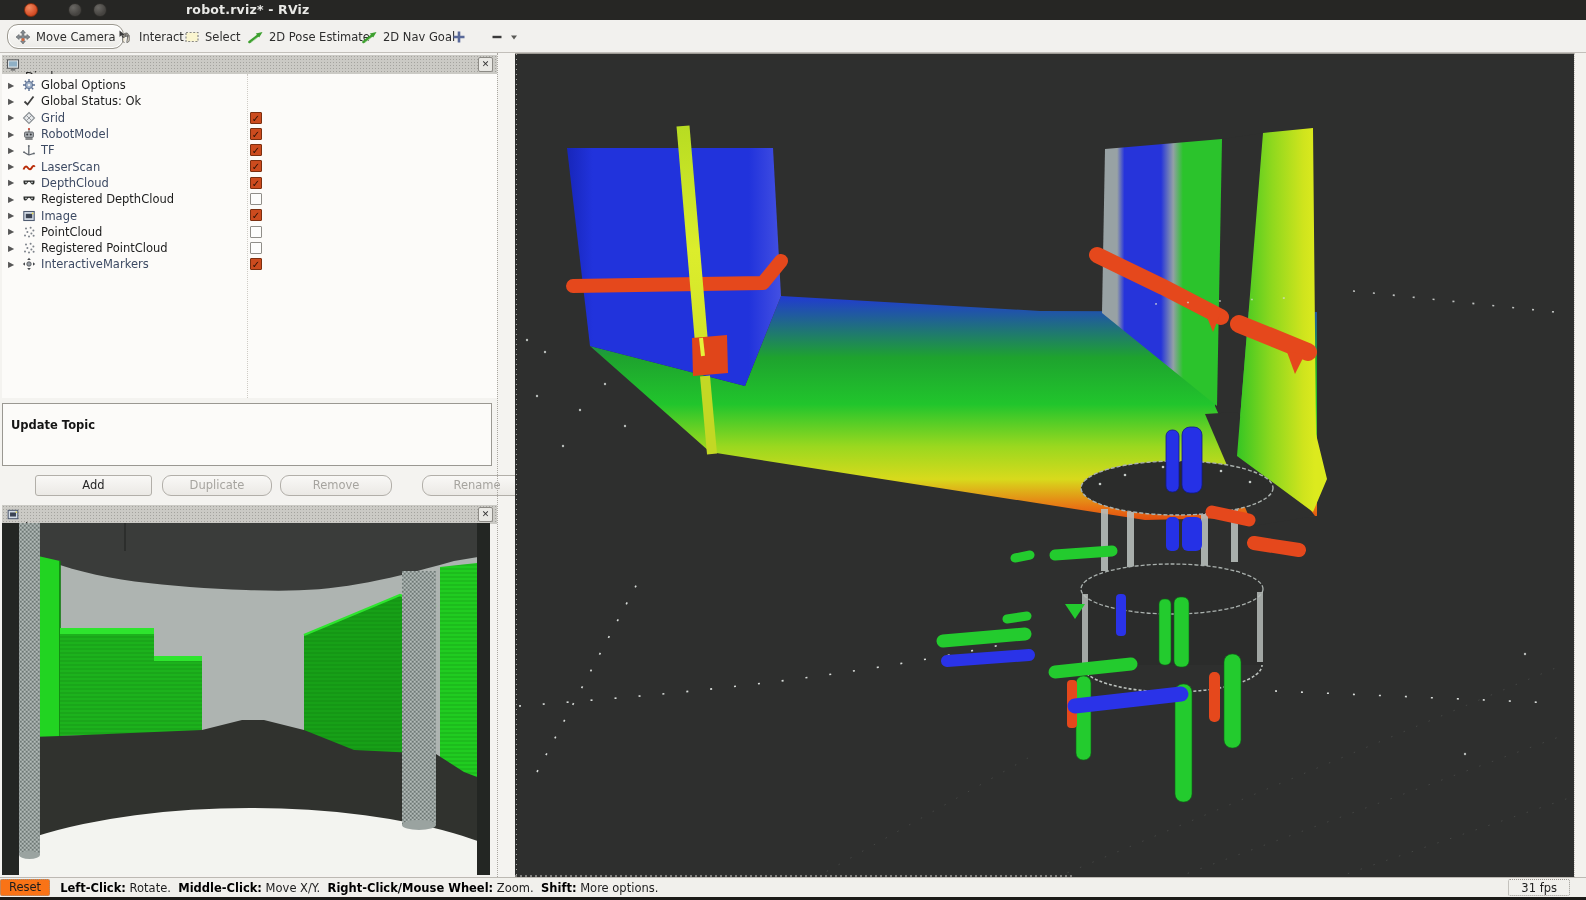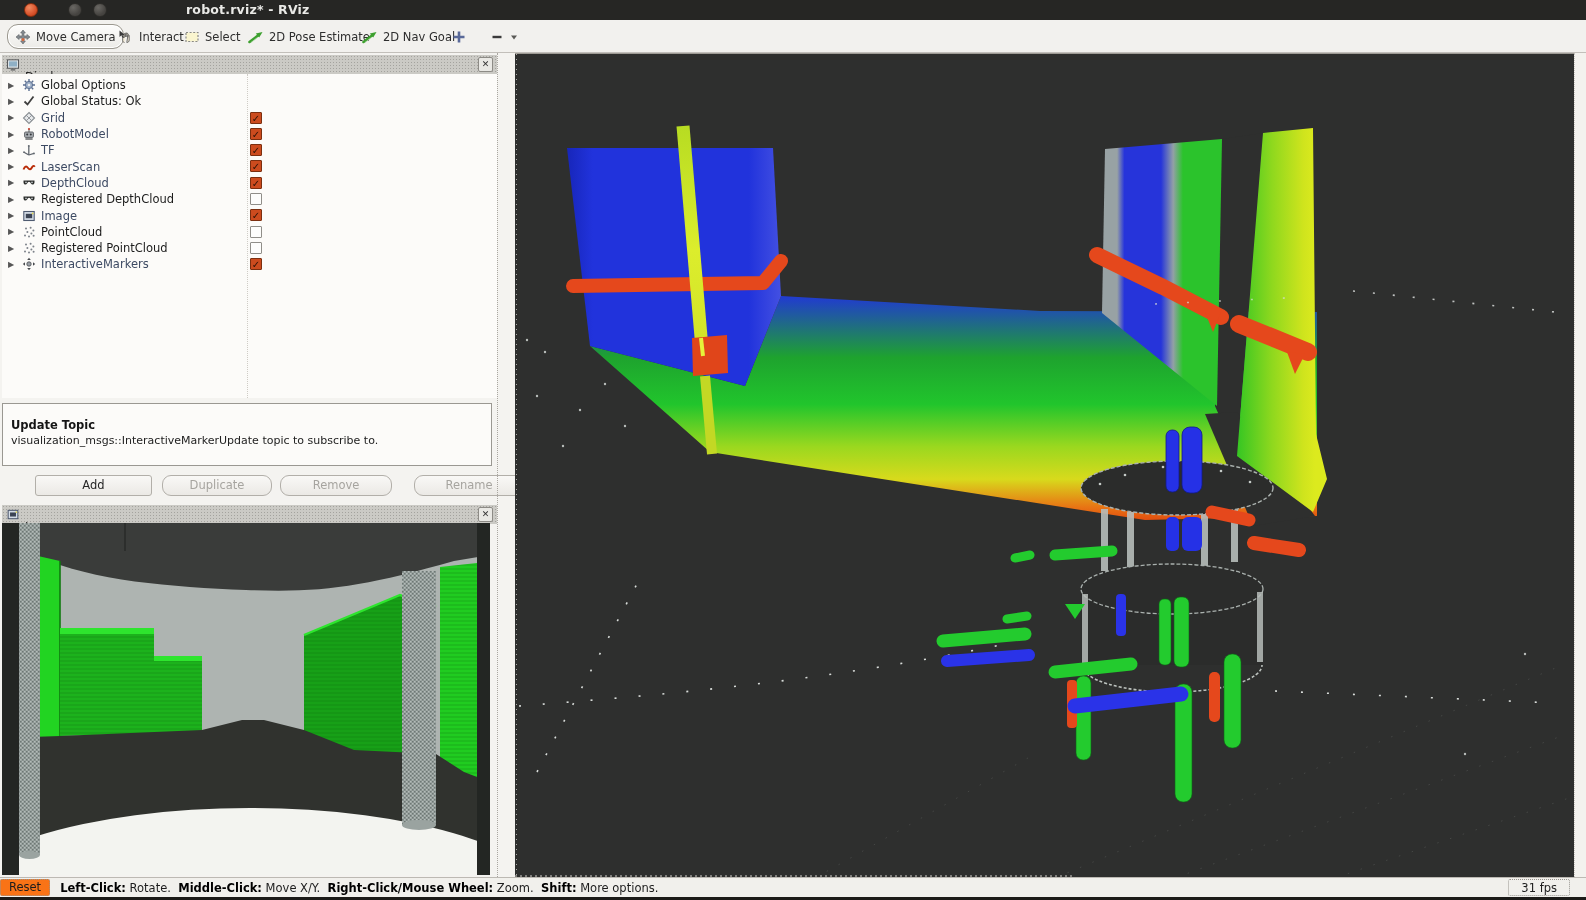--- a/index.html
+++ b/index.html
@@ -45,21 +45,21 @@
   .cb { position:absolute; left:248px; top:2px; width:12px; height:12px; border:1px solid #908e89; background:#fdfdfc; border-radius:1px; }
   .cb.checked { background:#cc4b1e; border-color:#7c2f10; }
   .cb.checked::after { content:"✓"; display:block; font-size:10px; line-height:11px; text-align:center; color:#2d1206; font-weight:bold; }
   #helpbox { position:absolute; left:2px; top:350px; width:490px; height:63px; background:#fcfbf9; border:1px solid #9a9892; padding:14px 8px; }
   #helpbox .ht { font-size:11.5px; font-weight:bold; color:#151515; margin-bottom:2px; }
   #helpbox .hd { font-size:11px; color:#222; }
   .dbtn { position:absolute; top:422px; height:21px; border:1px solid #b2afa9; border-radius:3px;
           background:linear-gradient(#f9f8f6,#ebe9e5); font-size:11.5px; color:#262626; text-align:center; line-height:19px;margin-left:32px; }
   .dbtn.disabled { color:#a6a49f;border-radius:9px; }
   #btn-add { left:3px; width:117px; } #btn-dup { left:130px; width:110px; }
-  #btn-rem { left:248px; width:112px; } #btn-ren { left:382px; width:110px; }
+  #btn-rem { left:248px; width:112px; } #btn-ren { left:390px; width:110px; }
   #image-body { position:absolute; left:2px; top:470px; width:488px; height:352px; background:#aeb4b1; }
   
   #view3d { position:absolute; left:515px; top:53px; width:1059px; height:824px; background:#2e2f2e; border-top:1px solid #9e9b95; }
   #rightstrip { position:absolute; left:1574px; top:53px; width:12px; height:824px; background:#f3f2ee; border-left:1px dotted #c6c3bd; }
   
   #statusbar { position:absolute; left:0; top:877px; width:1586px; height:20px; background:#f1f0ec; border-top:1px solid #bcb9b3;
                display:flex; align-items:center; font-size:11.5px; color:#1d1d1d; }
   #reset-btn { margin-left:0; padding:0 8px; height:17px; line-height:15px; border:1px dotted #97948e; border-radius:2px; background:#f97316; }
   #hints { margin-left:10px; white-space:pre-wrap; }
   #hints b { color:#000; }
@@ -325,21 +325,20 @@
         <svg class="ticon">
             <use href="#i-marker"></use>
           </svg>
         <span class="tlbl en">InteractiveMarkers</span>
         <div class="cb checked"></div>
       </div>
     </div>
 
     <div id="helpbox">
       <div class="ht">Update Topic</div>
-      <div class="hd">visualization_msgs::InteractiveMarkerUpdate topic to subscribe to.</div>
     </div>
 
     <div class="dbtn" id="btn-add">Add</div>
     <div class="dbtn disabled" id="btn-dup">Duplicate</div>
     <div class="dbtn disabled" id="btn-rem">Remove</div>
     <div class="dbtn disabled" id="btn-ren">Rename</div>
 
     <div class="phdr" id="image-header">
       <svg>
           <use href="#i-image"></use>

